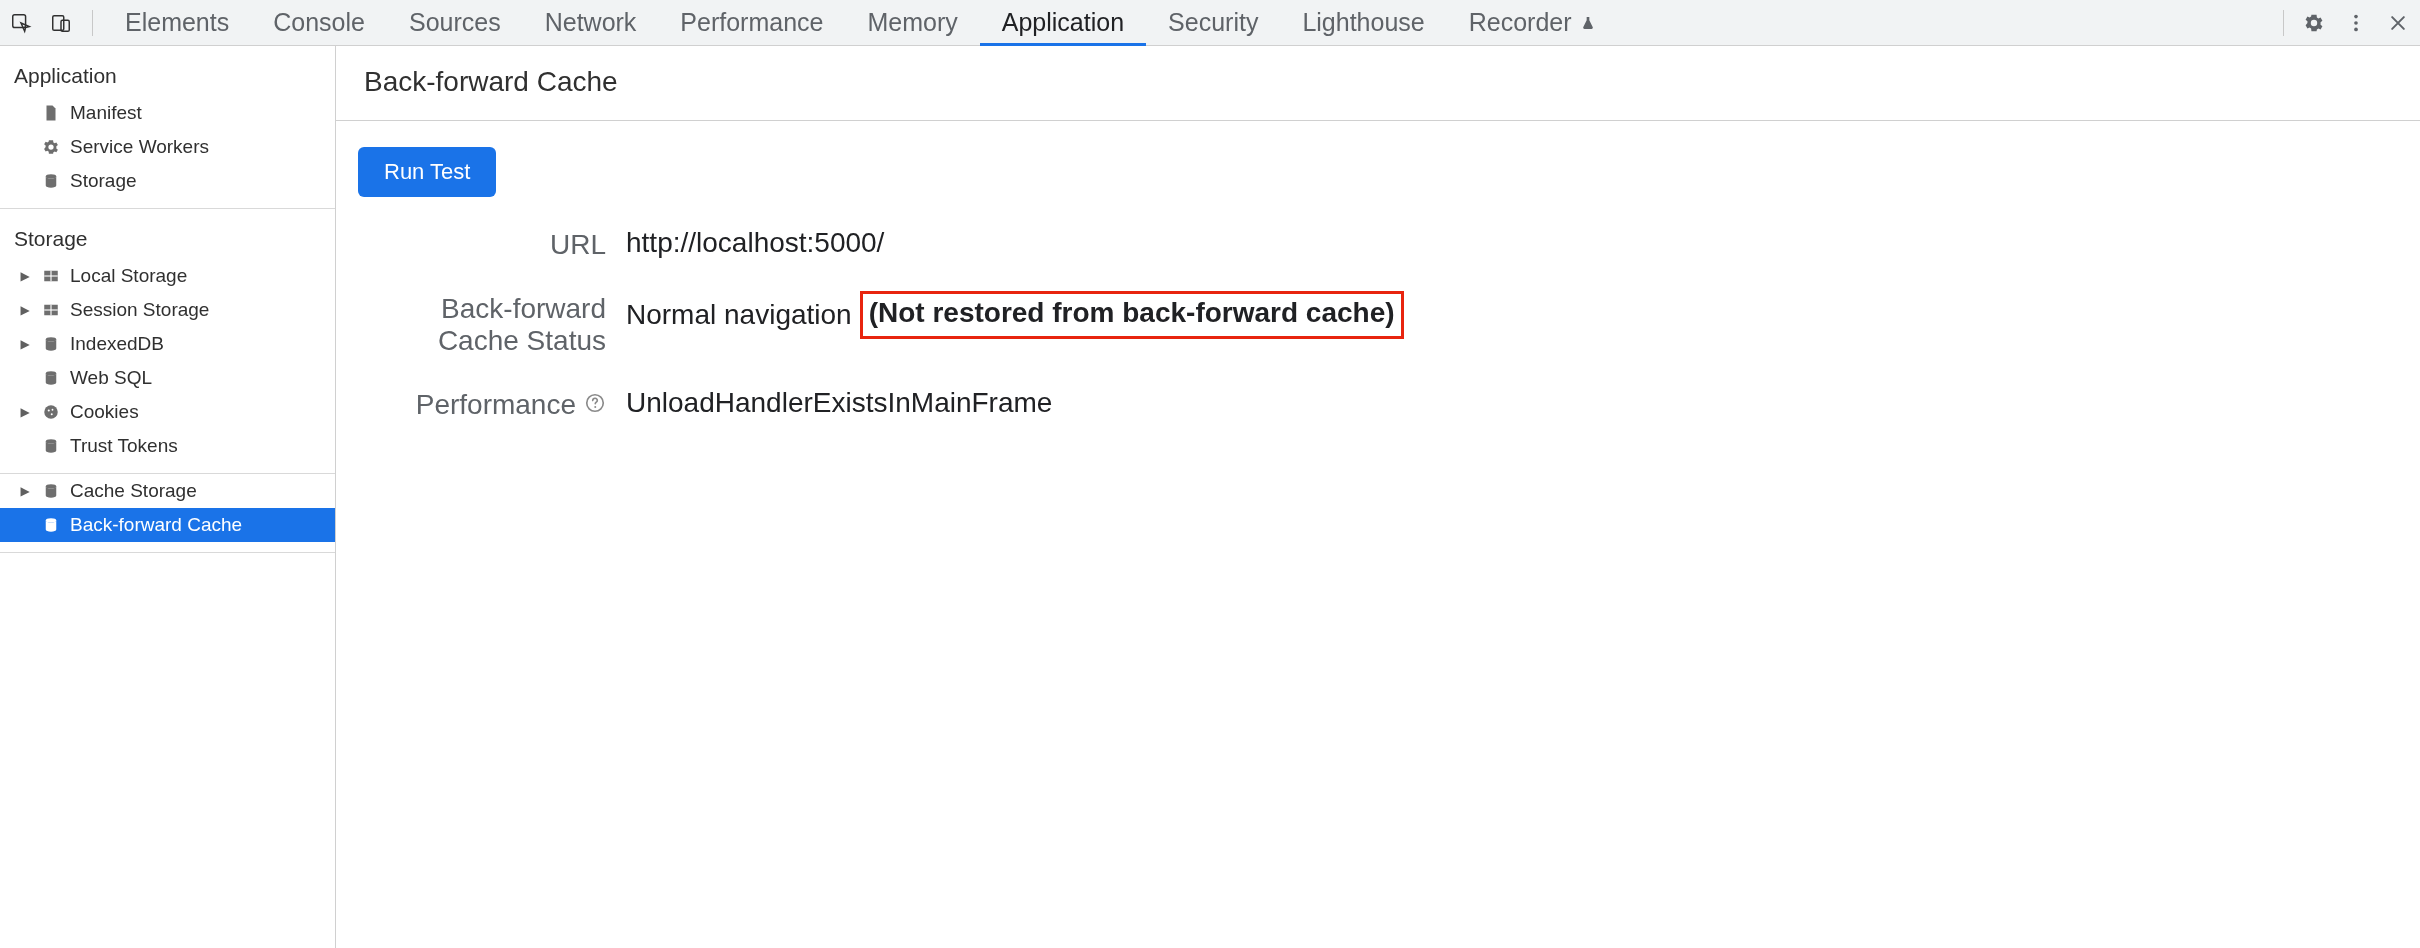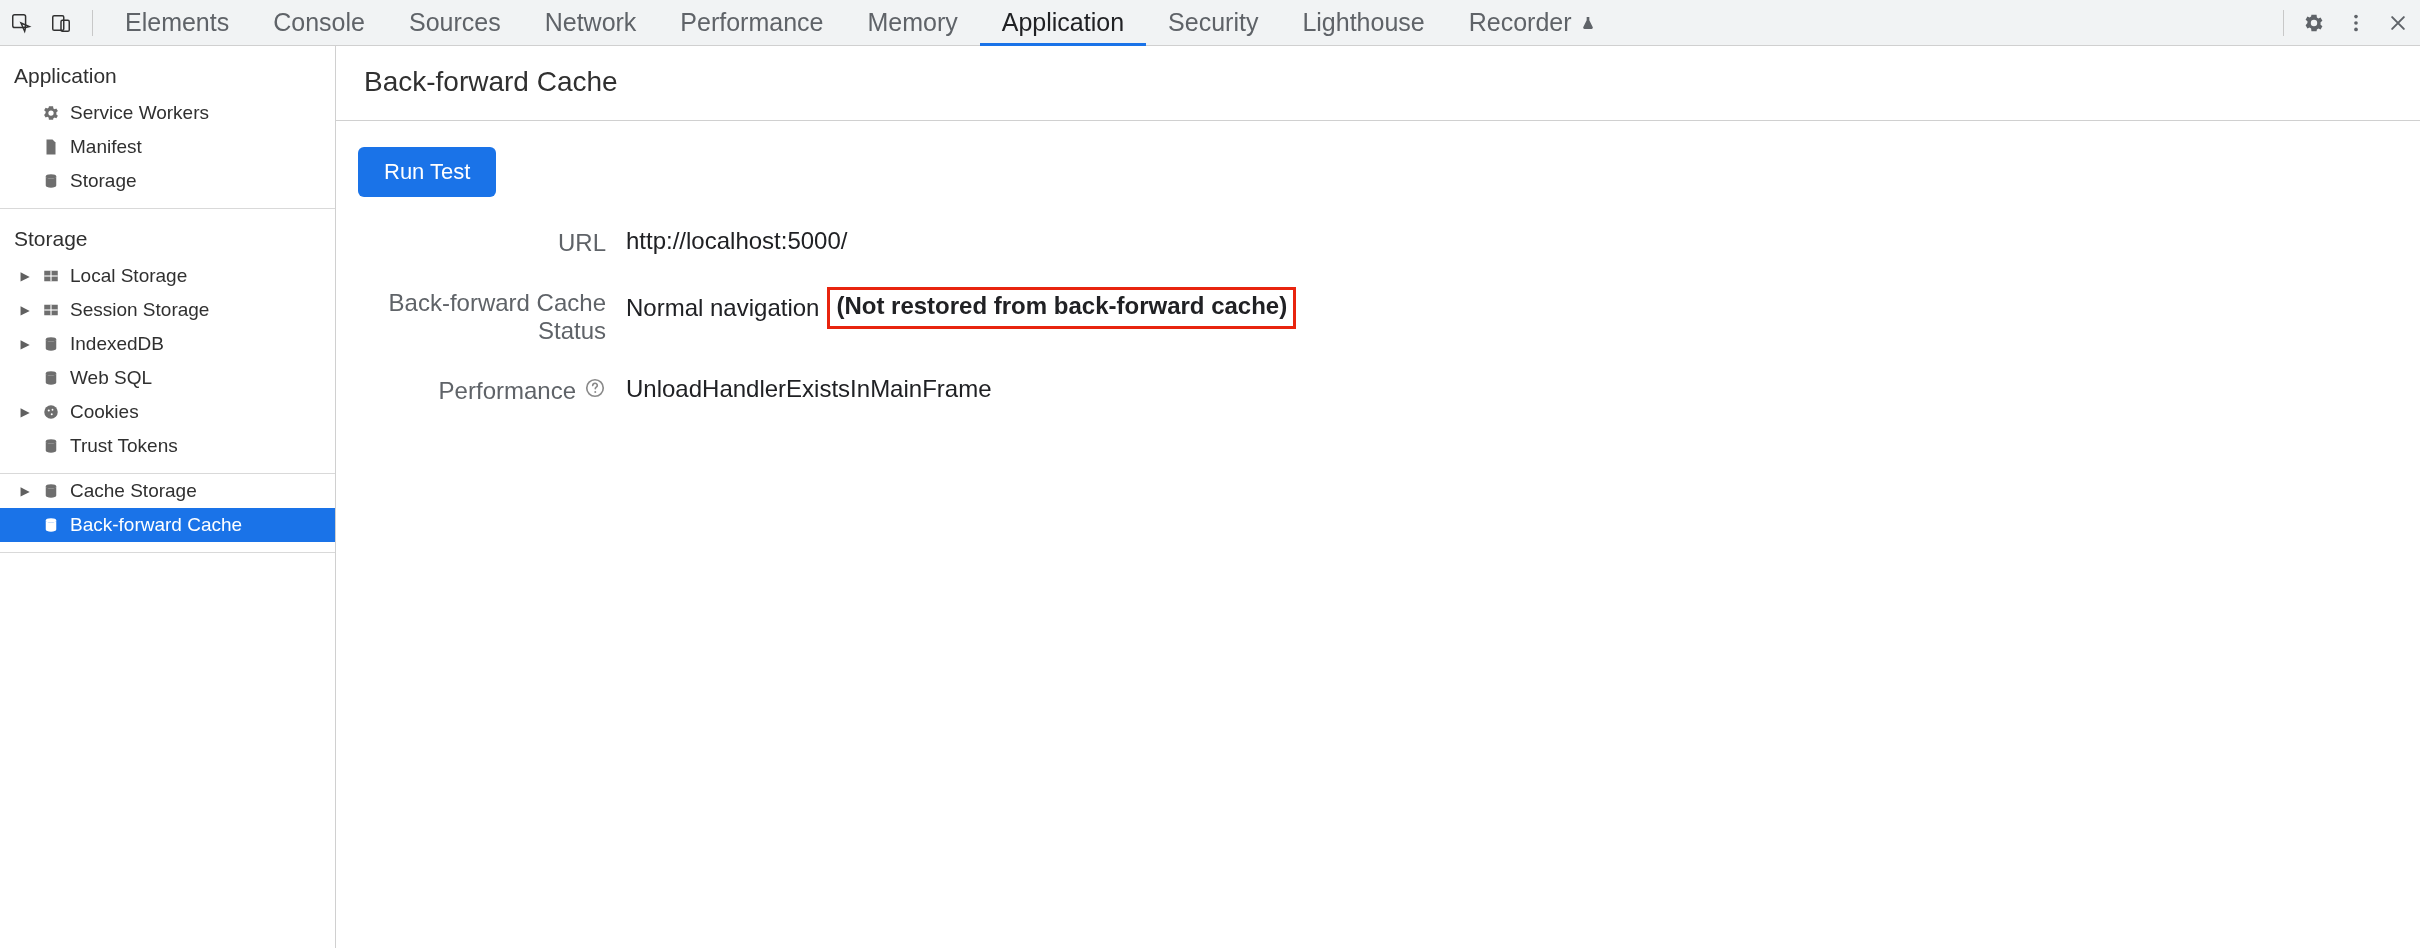--- a/index.html
+++ b/index.html
@@ -165,21 +165,21 @@
     font-size: 22px;
     cursor: pointer;
   }
   .grid {
     margin-top: 30px;
     display: grid;
     grid-template-columns: 248px auto;
     row-gap: 30px;
     column-gap: 20px;
     align-items: start;
-    font-size: 24px;
+    font-size: 28px;
   }
   .grid .label {
     text-align: right;
     color: #5f6368;
     display: flex;
     justify-content: flex-end;
     align-items: center;
     gap: 8px;
     padding-top: 2px;
   }
@@ -292,35 +292,35 @@
 <div class="split">
 
   <div class="sidebar">
 
     <div class="section-title">Application</div>
 
     <div class="tree-item">
       <span class="no-expander"></span>
       <span class="item-icon">
         <svg width="18" height="18" viewBox="0 0 24 24">
-            <path fill="currentColor" d="M19.14 12.94a7.49 7.49 0 000-1.88l2.03-1.58-2-3.46-2.39.96a7.57 7.57 0 00-1.63-.95L14.8 3h-5.6l-.35 2.03c-.58.23-1.12.55-1.63.95l-2.39-.96-2 3.46 2.03 1.58a7.49 7.49 0 000 1.88L2.83 14.5l2 3.46 2.39-.96c.5.4 1.05.72 1.63.95L9.2 21h5.6l.35-2.03c.58-.23 1.12-.55 1.63-.95l2.39.96 2-3.46-2.03-1.58zM12 15.5A3.5 3.5 0 1112 8.5a3.5 3.5 0 010 7z"></path>
-          </svg>
-      </span>
-      <span>Service Workers</span>
-    </div>
-
-    <div class="tree-item">
-      <span class="no-expander"></span>
-      <span class="item-icon">
-        <svg width="18" height="18" viewBox="0 0 24 24">
             <path fill="currentColor" d="M6 2h8l4 4v16H6z"></path>
             <path fill="#fff" d="M14 2v4h4" opacity="0"></path>
           </svg>
       </span>
       <span>Manifest</span>
+    </div>
+
+    <div class="tree-item">
+      <span class="no-expander"></span>
+      <span class="item-icon">
+        <svg width="18" height="18" viewBox="0 0 24 24">
+            <path fill="currentColor" d="M19.14 12.94a7.49 7.49 0 000-1.88l2.03-1.58-2-3.46-2.39.96a7.57 7.57 0 00-1.63-.95L14.8 3h-5.6l-.35 2.03c-.58.23-1.12.55-1.63.95l-2.39-.96-2 3.46 2.03 1.58a7.49 7.49 0 000 1.88L2.83 14.5l2 3.46 2.39-.96c.5.4 1.05.72 1.63.95L9.2 21h5.6l.35-2.03c.58-.23 1.12-.55 1.63-.95l2.39.96 2-3.46-2.03-1.58zM12 15.5A3.5 3.5 0 1112 8.5a3.5 3.5 0 010 7z"></path>
+          </svg>
+      </span>
+      <span>Service Workers</span>
     </div>
 
     <div class="tree-item">
       <span class="no-expander"></span>
       <span class="item-icon">
         <svg width="18" height="18" viewBox="0 0 24 24">
             <ellipse cx="12" cy="6" rx="7" ry="3" fill="currentColor"></ellipse>
             <path fill="currentColor" d="M5 6v12c0 1.66 3.13 3 7 3s7-1.34 7-3V6c0 1.66-3.13 3-7 3S5 7.66 5 6z"></path>
           </svg>
       </span>

